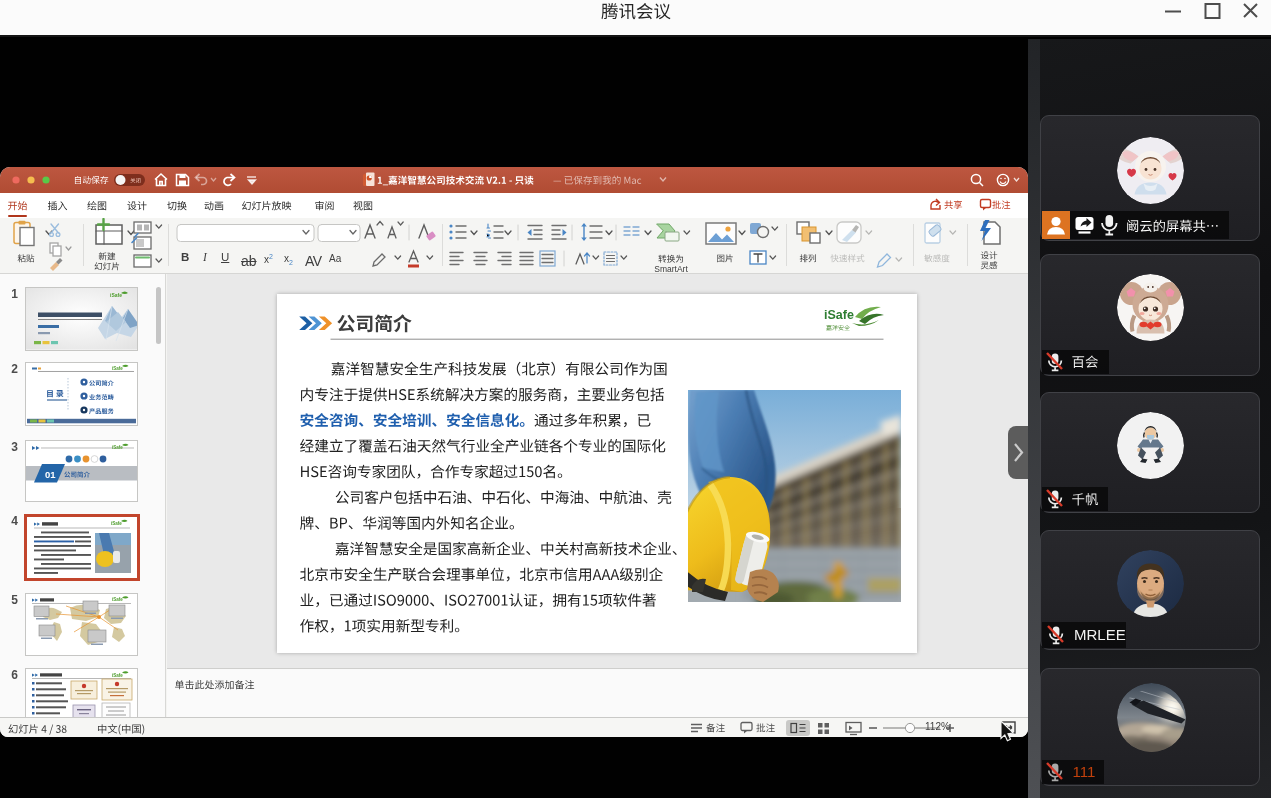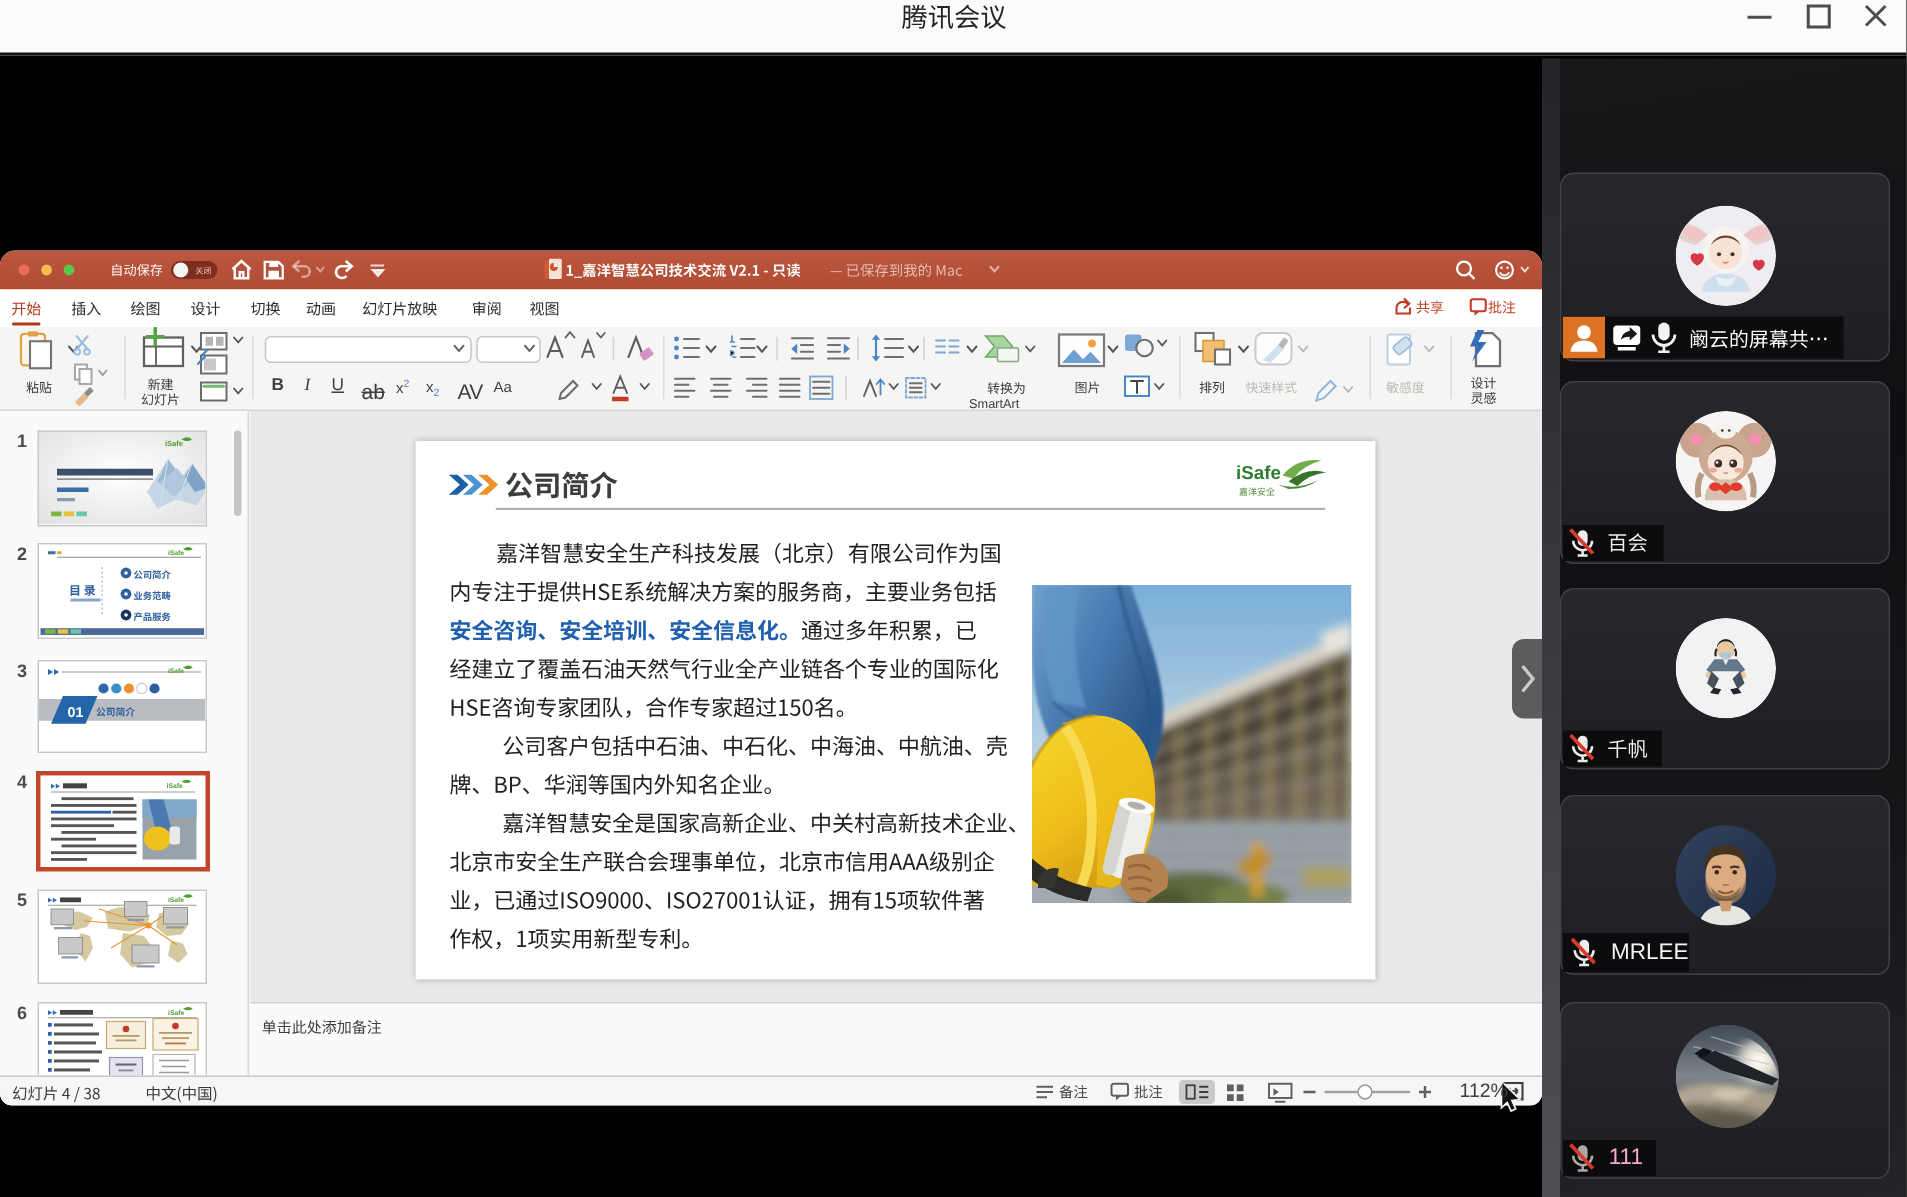--- a/index.html
+++ b/index.html
@@ -776,25 +776,25 @@
   <div class="htext" style="left:6px;top:592.5px;width:12px;text-align:right;font-size:12px;font-weight:bold;color:#4c4c4c">5</div>
   <div class="htext" style="left:6px;top:668px;width:12px;text-align:right;font-size:12px;font-weight:bold;color:#4c4c4c">6</div>
   <div class="htext" style="left:181px;top:251px;font-size:11.5px;font-weight:bold;color:#3f3f3f">B</div>
   <div class="htext" style="left:203px;top:251px;font-size:11.5px;font-style:italic;color:#3f3f3f;font-family:'Liberation Serif',serif">I</div>
   <div class="htext" style="left:221px;top:251px;font-size:11.5px;text-decoration:underline;color:#3f3f3f">U</div>
   <div class="htext" style="left:241px;top:252.5px;font-size:14px;text-decoration:line-through;color:#3f3f3f">ab</div>
   <div class="htext" style="left:264px;top:252.5px;font-size:10px;color:#3f3f3f">x<sup style="font-size:7px;color:#4a86c5">2</sup></div>
   <div class="htext" style="left:284px;top:252.5px;font-size:10px;color:#3f3f3f">x<sub style="font-size:7px;color:#4a86c5">2</sub></div>
   <div class="htext" style="left:305px;top:252.5px;font-size:14px;color:#3f3f3f;letter-spacing:-0.5px">AV</div>
   <div class="htext" style="left:329px;top:252.5px;font-size:10px;color:#3f3f3f">Aa</div>
-  <div class="htext" style="left:646px;top:263.5px;width:50px;font-size:8.5px;color:#3b3b3b">SmartArt</div>
+  <div class="htext" style="left:646px;top:263.5px;width:50px;text-align:center;font-size:8.5px;color:#3b3b3b">SmartArt</div>
   <div class="htext" style="left:824px;top:308px;font-size:12.5px;font-weight:bold;color:#2e7d32">iSafe</div>
   <div class="htext" style="left:1074px;top:622px;height:26px;line-height:26px;font-size:15px;color:#f2f2f2;z-index:41">MRLEE</div>
-  <div class="htext" style="left:1072.5px;top:760px;height:24px;line-height:24px;font-size:15px;color:#f9a8d4;z-index:41">111</div>
-  <div class="htext" style="left:973px;top:717px;height:20px;line-height:20px;font-size:13px;color:#3f3f3f">112%</div>
+  <div class="htext" style="left:1072.5px;top:760px;height:24px;line-height:24px;font-size:15px;color:#c2410c;z-index:41">111</div>
+  <div class="htext" style="left:925px;top:717px;height:20px;line-height:20px;font-size:10px;color:#3f3f3f">112%</div>
 
   <svg id="tx" width="1271" height="798" viewBox="0 0 1271 798">
     <defs>
         <path id="q0r" d="M801 831C791 797 767 747 750 714L808 696C827 725 849 768 871 810ZM418 814C441 777 461 728 468 696L529 717C521 749 499 797 476 832ZM389 117V63H765V117ZM83 803V443C83 297 79 95 26 -47C42 -53 71 -69 83 -79C118 16 134 141 141 259H271V11C271 -2 267 -6 256 -6C245 -7 209 -7 169 -5C178 -23 186 -53 189 -70C247 -70 283 -69 305 -58C328 -46 335 -26 335 10V359C349 345 367 324 375 313C408 333 438 355 466 380V347H731C724 310 715 273 706 242H522L539 320L474 327C466 280 453 224 441 184H839C827 62 813 10 796 -6C788 -14 778 -15 762 -15C745 -15 702 -14 655 -10C666 -27 673 -53 674 -71C721 -74 766 -74 789 -73C817 -71 833 -65 850 -48C877 -22 892 46 908 213C909 223 910 242 910 242H775C786 287 799 348 810 401C845 367 884 339 926 321C936 338 957 363 972 375C910 397 854 440 814 489H956V550H596C609 576 621 604 632 634H924V693H652C664 736 675 781 683 830L614 839C606 787 595 738 582 693H386V634H561C549 604 535 576 520 550H354V489H477C438 441 392 402 335 370V803ZM741 489C759 458 782 429 808 403H490C516 429 539 458 560 489ZM146 735H271V569H146ZM146 500H271V329H144L146 444Z"></path>
         <path id="q1r" d="M114 775C163 729 223 664 251 622L305 672C277 713 215 775 166 819ZM42 527V454H183V111C183 66 153 37 135 24C148 10 168 -22 174 -40C189 -19 216 4 387 139C380 153 366 182 360 202L256 123V527ZM358 785V714H503V429H352V359H503V-66H574V359H728V429H574V714H767C767 286 764 -42 873 -76C924 -95 957 -60 968 104C956 114 935 139 922 157C919 73 911 -1 903 1C836 17 839 358 843 785Z"></path>
         <path id="q2r" d="M157 -58C195 -44 251 -40 781 5C804 -25 824 -54 838 -79L905 -38C861 37 766 145 676 225L613 191C652 155 692 113 728 71L273 36C344 102 415 182 477 264H918V337H89V264H375C310 175 234 96 207 72C176 43 153 24 131 19C140 -1 153 -41 157 -58ZM504 840C414 706 238 579 42 496C60 482 86 450 97 431C155 458 211 488 264 521V460H741V530H277C363 586 440 649 503 718C563 656 647 588 741 530C795 496 853 466 910 443C922 463 947 494 963 509C801 565 638 674 546 769L576 809Z"></path>
         <path id="q3r" d="M542 793C582 726 624 637 640 582L708 613C692 668 647 754 605 820ZM113 771C158 724 212 658 238 616L295 663C269 704 213 766 167 812ZM832 778C799 570 747 383 640 233C539 373 478 554 442 766L371 754C414 517 479 320 589 170C519 91 428 25 311 -25C325 -41 346 -69 356 -87C472 -35 564 33 637 112C712 28 806 -37 922 -83C934 -63 958 -33 976 -18C858 24 764 89 688 173C809 335 869 538 909 766ZM46 527V454H187V101C187 49 160 15 144 -1C157 -12 179 -38 187 -54C203 -34 229 -14 405 111C397 126 386 155 380 175L260 92V527Z"></path>
         <path id="q4r" d="M239 411H774V264H239ZM239 482V631H774V482ZM239 194H774V46H239ZM455 842C447 802 431 747 416 703H163V-81H239V-25H774V-76H853V703H492C509 741 526 787 542 830Z"></path>
         <path id="q5r" d="M89 758V691H476V758ZM653 823C653 752 653 680 650 609H507V537H647C635 309 595 100 458 -25C478 -36 504 -61 517 -79C664 61 707 289 721 537H870C859 182 846 49 819 19C809 7 798 4 780 4C759 4 706 4 650 10C663 -12 671 -43 673 -64C726 -68 781 -68 812 -65C844 -62 864 -53 884 -27C919 17 931 159 945 571C945 582 945 609 945 609H724C726 680 727 752 727 823ZM89 44 90 45V43C113 57 149 68 427 131L446 64L512 86C493 156 448 275 410 365L348 348C368 301 388 246 406 194L168 144C207 234 245 346 270 451H494V520H54V451H193C167 334 125 216 111 183C94 145 81 118 65 113C74 95 85 59 89 44Z"></path>
         <path id="q6r" d="M452 726H824V542H452ZM380 793V474H598V350H306V281H554C486 175 380 74 277 23C294 9 317 -18 329 -36C427 21 528 121 598 232V-80H673V235C740 125 836 20 928 -38C941 -19 964 7 981 22C884 74 782 175 718 281H954V350H673V474H899V793ZM277 837C219 686 123 537 23 441C36 424 58 384 65 367C102 404 138 448 173 496V-77H245V607C284 673 319 744 347 815Z"></path>

